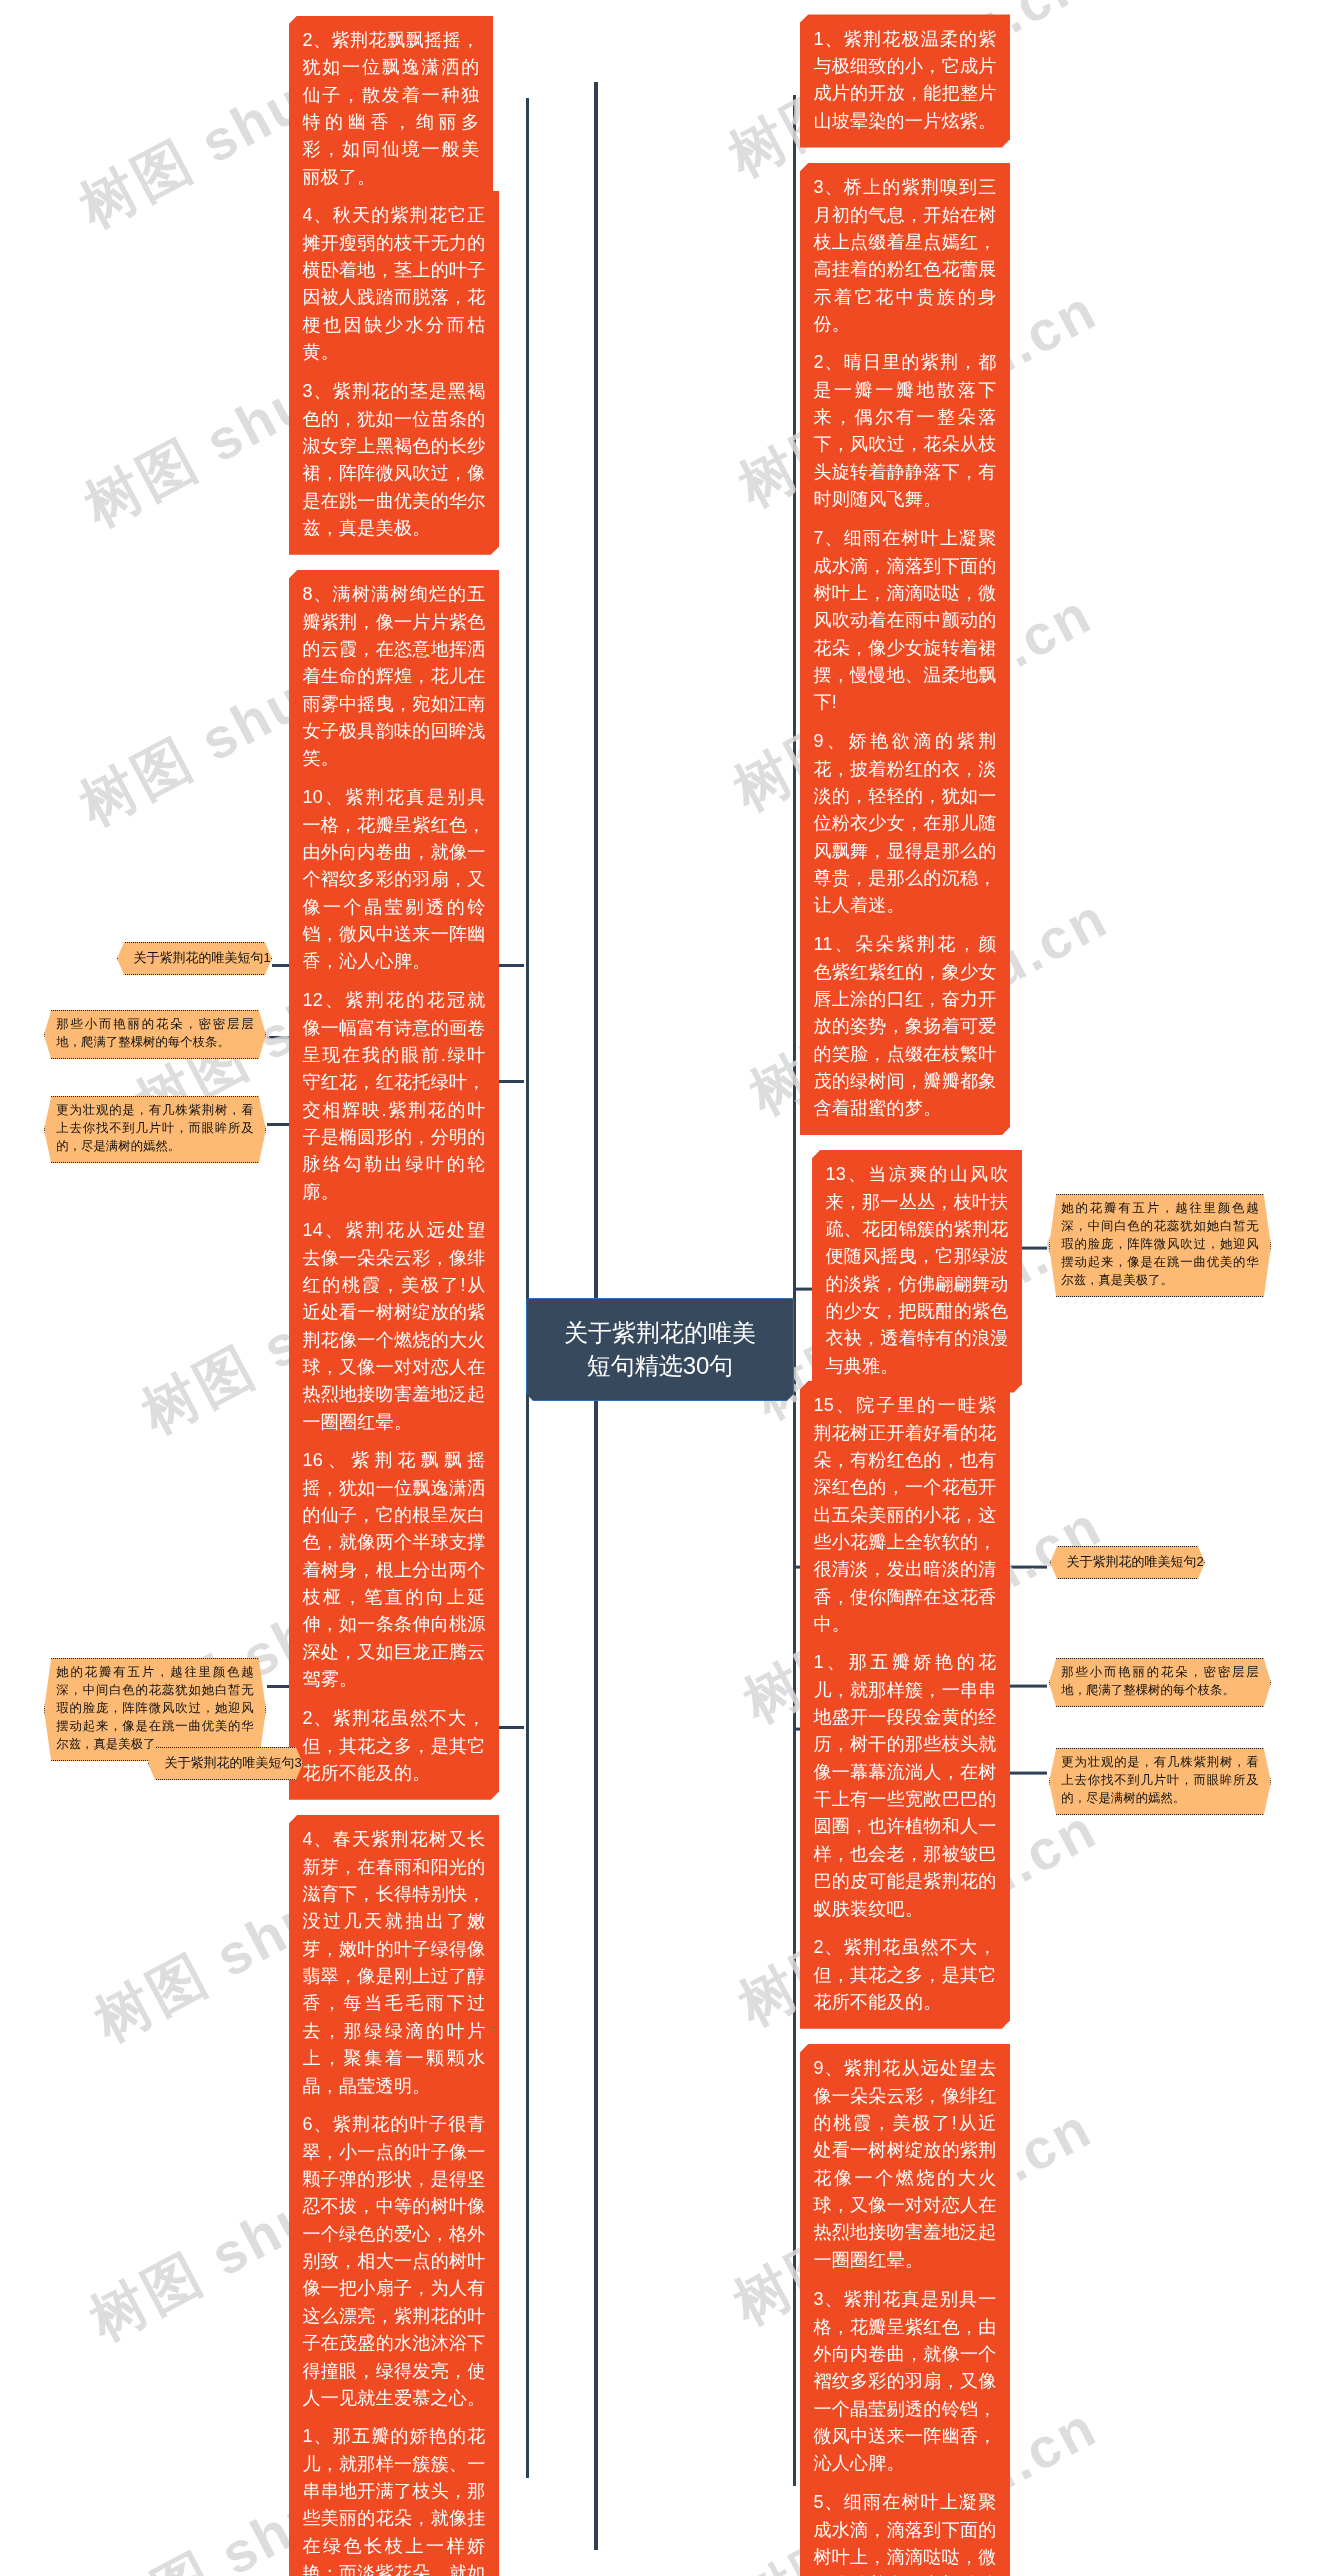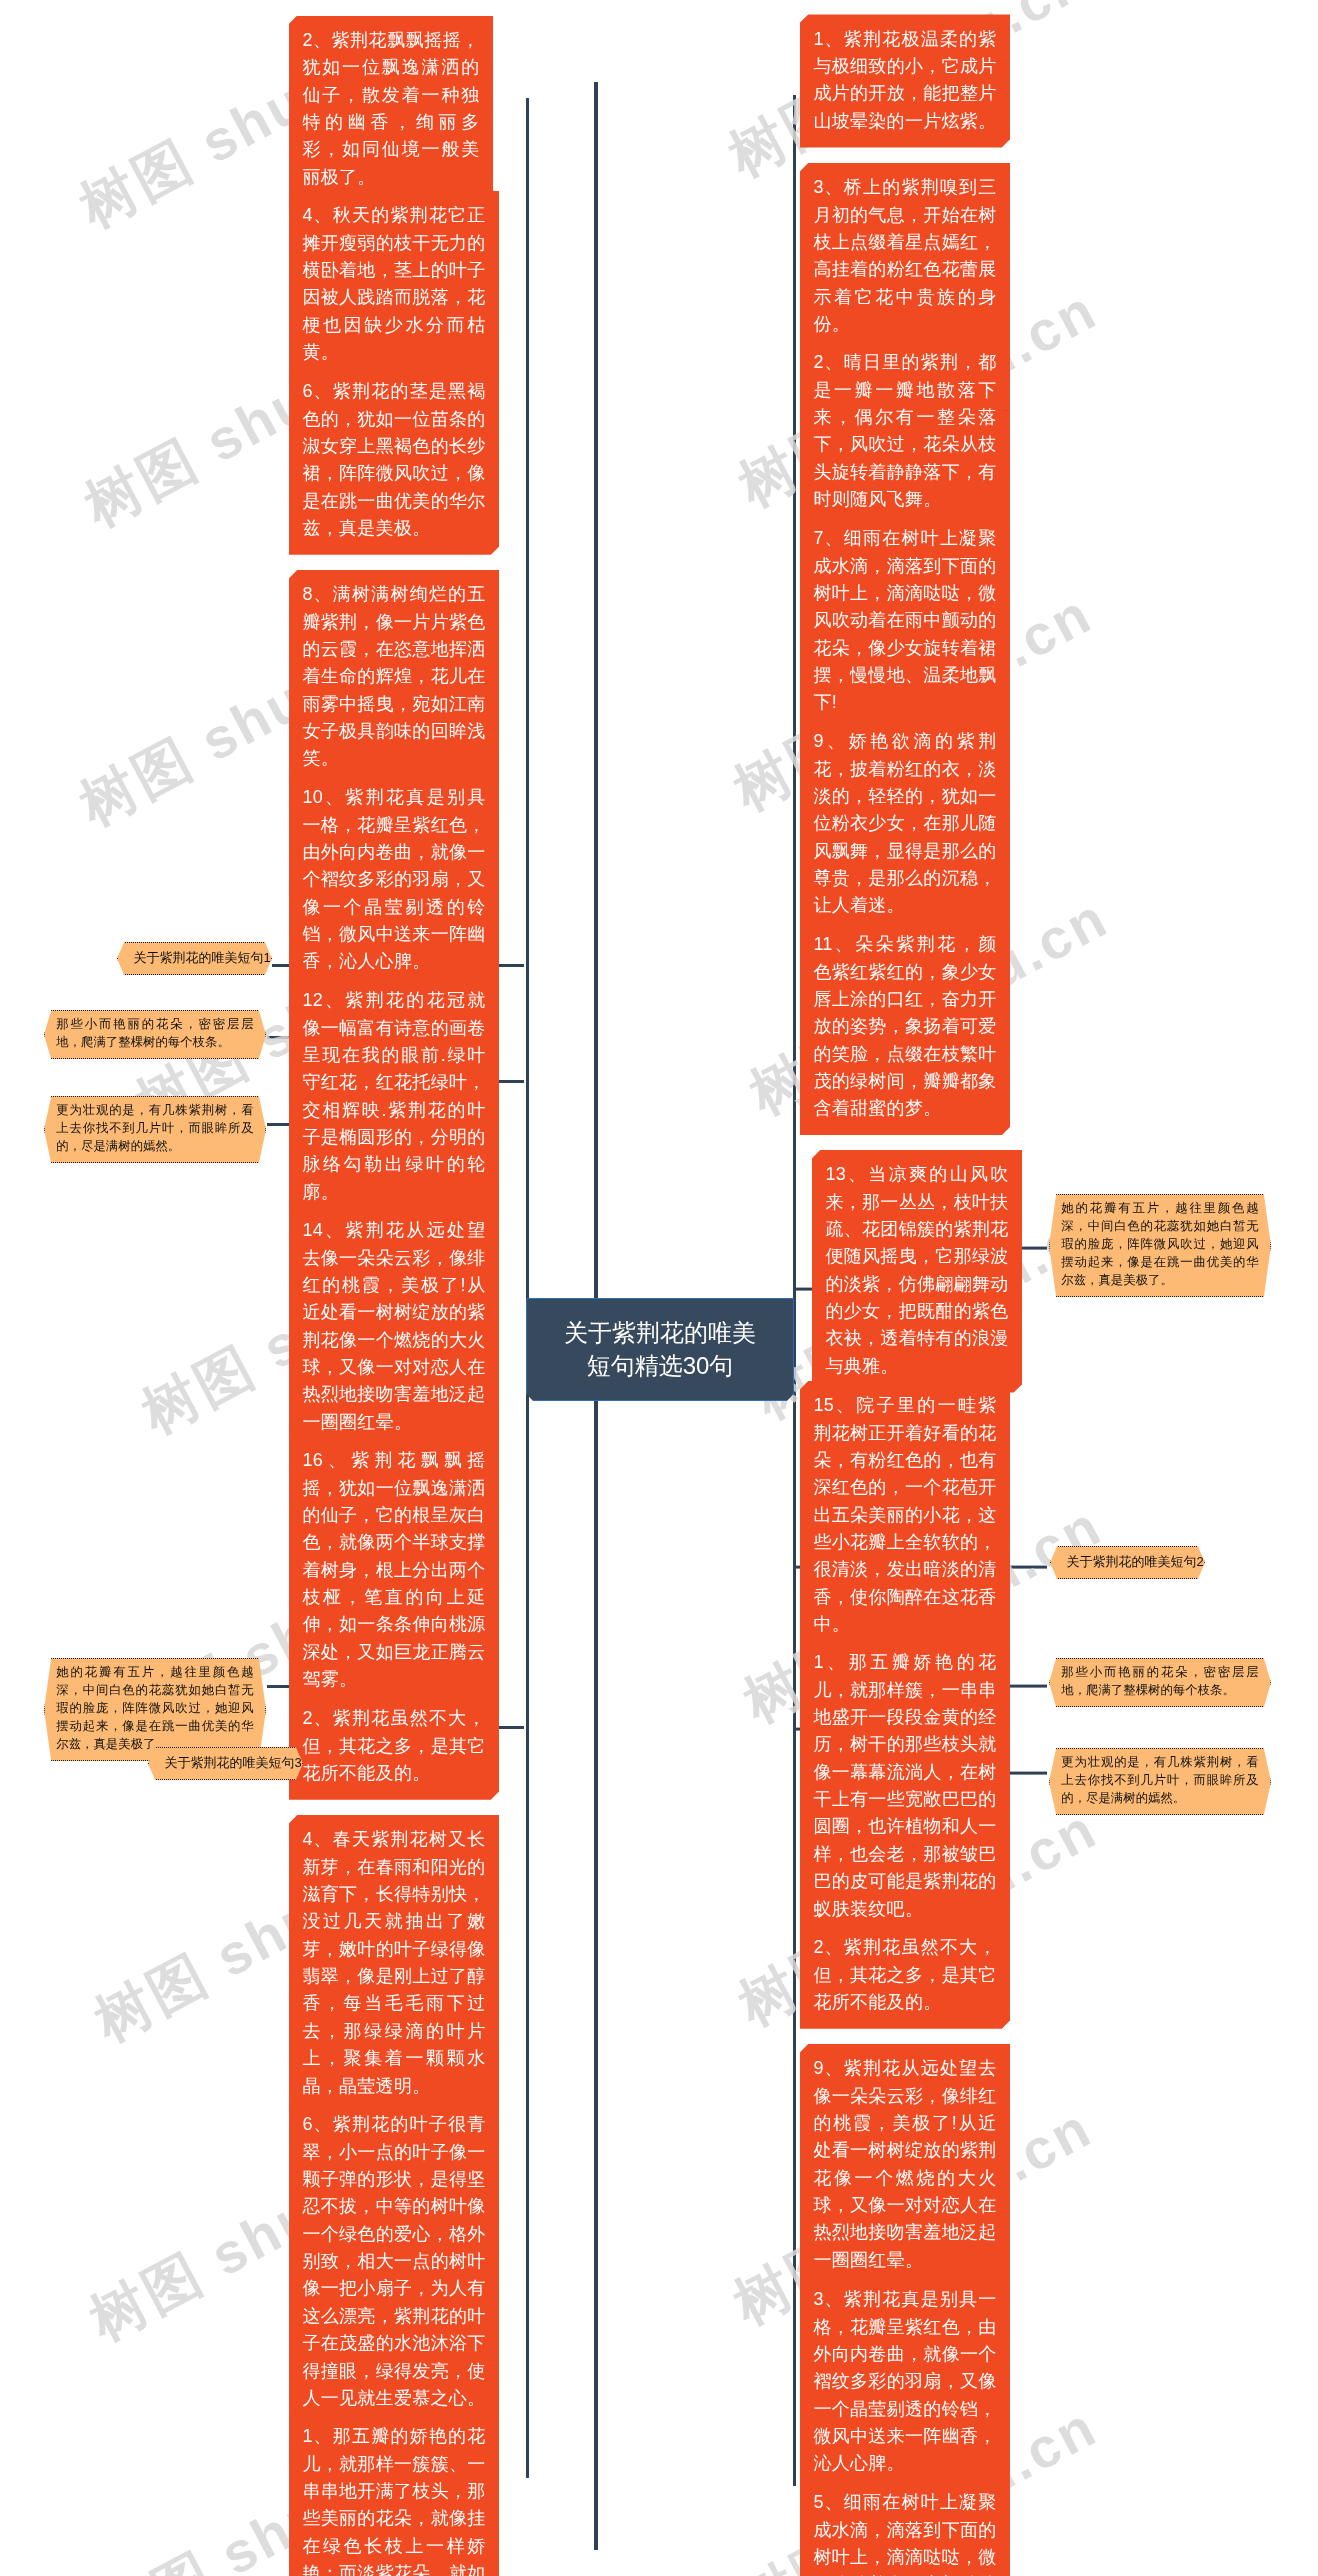--- a/index.html
+++ b/index.html
@@ -102,21 +102,21 @@
 
 <div class="spine"></div>
 
 <div class="title-box">
   <span>关于紫荆花的唯美短句精选30句</span>
 </div>
 
 <div id="left-cards">
     <div class="card col-left" style="left: 289px; top: 15.5px; width: 204px;">2、紫荆花飘飘摇摇，犹如一位飘逸潇洒的仙子，散发着一种独特的幽香，绚丽多彩，如同仙境一般美丽极了。</div>
     <div class="card col-left" style="left: 289px; top: 191px; width: 210px;">4、秋天的紫荆花它正摊开瘦弱的枝干无力的横卧着地，茎上的叶子因被人践踏而脱落，花梗也因缺少水分而枯黄。</div>
-    <div class="card col-left" style="left: 289px; top: 367px; width: 210px;">6、紫荆花的茎是黑褐色的，犹如一位苗条的淑女穿上黑褐色的长纱裙，阵阵微风吹过，像是在跳一曲优美的华尔兹，真是美极。</div>
+    <div class="card col-left" style="left: 289px; top: 367px; width: 210px;">3、紫荆花的茎是黑褐色的，犹如一位苗条的淑女穿上黑褐色的长纱裙，阵阵微风吹过，像是在跳一曲优美的华尔兹，真是美极。</div>
     <div class="card col-left" style="left: 289px; top: 570px; width: 210px;">8、满树满树绚烂的五瓣紫荆，像一片片紫色的云霞，在恣意地挥洒着生命的辉煌，花儿在雨雾中摇曳，宛如江南女子极具韵味的回眸浅笑。</div>
     <div class="card col-left" style="left: 289px; top: 773px; width: 210px;">10、紫荆花真是别具一格，花瓣呈紫红色，由外向内卷曲，就像一个褶纹多彩的羽扇，又像一个晶莹剔透的铃铛，微风中送来一阵幽香，沁人心脾。</div>
     <div class="card col-left" style="left: 289px; top: 976px; width: 210px;">12、紫荆花的花冠就像一幅富有诗意的画卷呈现在我的眼前.绿叶守红花，红花托绿叶，交相辉映.紫荆花的叶子是椭圆形的，分明的脉络勾勒出绿叶的轮廓。</div>
     <div class="card col-left" style="left: 289px; top: 1206px; width: 210px;">14、紫荆花从远处望去像一朵朵云彩，像绯红的桃霞，美极了!从近处看一树树绽放的紫荆花像一个燃烧的大火球，又像一对对恋人在热烈地接吻害羞地泛起一圈圈红晕。</div>
     <div class="card col-left" style="left: 289px; top: 1436px; width: 210px;">16、紫荆花飘飘摇摇，犹如一位飘逸潇洒的仙子，它的根呈灰白色，就像两个半球支撑着树身，根上分出两个枝桠，笔直的向上延伸，如一条条伸向桃源深处，又如巨龙正腾云驾雾。</div>
     <div class="card col-left" style="left: 289px; top: 1694px; width: 210px;">2、紫荆花虽然不大，但，其花之多，是其它花所不能及的。</div>
     <div class="card col-left" style="left: 289px; top: 1815px; width: 210px;">4、春天紫荆花树又长新芽，在春雨和阳光的滋育下，长得特别快，没过几天就抽出了嫩芽，嫩叶的叶子绿得像翡翠，像是刚上过了醇香，每当毛毛雨下过去，那绿绿滴的叶片上，聚集着一颗颗水晶，晶莹透明。</div>
     <div class="card col-left" style="left: 289px; top: 2100px; width: 210px;">6、紫荆花的叶子很青翠，小一点的叶子像一颗子弹的形状，是得坚忍不拔，中等的树叶像一个绿色的爱心，格外别致，相大一点的树叶像一把小扇子，为人有这么漂亮，紫荆花的叶子在茂盛的水池沐浴下得撞眼，绿得发亮，使人一见就生爱慕之心。</div>
     <div class="card col-left" style="left: 289px; top: 2412px; width: 210px;">1、那五瓣的娇艳的花儿，就那样一簇簇、一串串地开满了枝头，那些美丽的花朵，就像挂在绿色长枝上一样娇艳；而淡紫花朵，就如一幅幅写意的水墨；而纯白的花朵，则好似一个个捉立的精灵。</div>
   </div>

